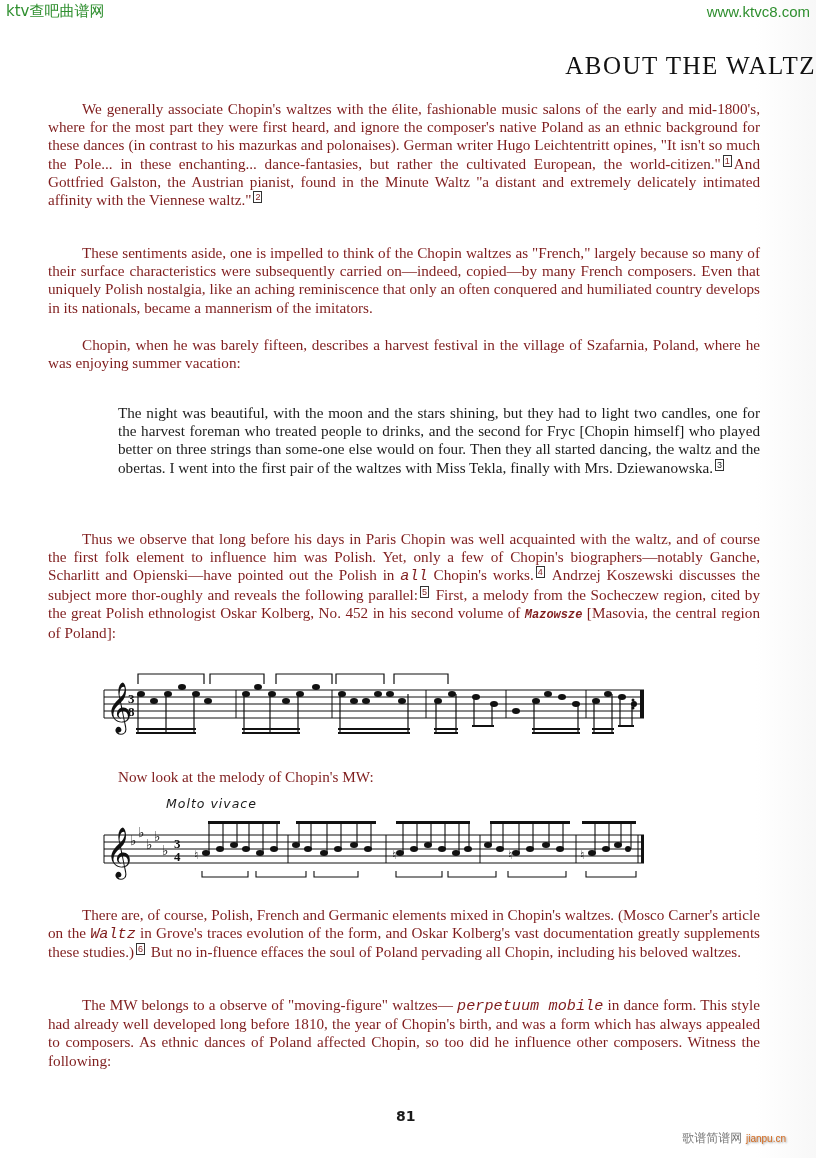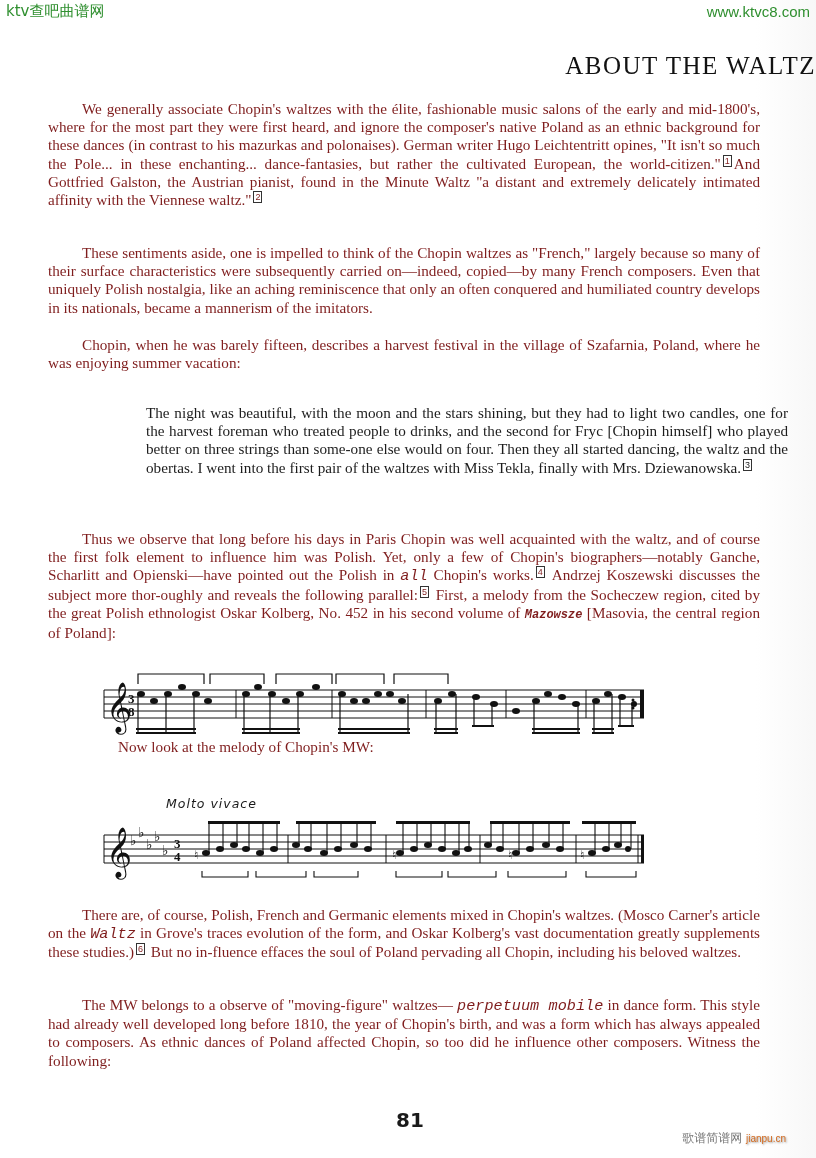--- a/index.html
+++ b/index.html
@@ -24,36 +24,36 @@
   }
   .para {
     position: absolute; left: 48px; width: 712px;
     font-family: "Liberation Serif", serif; font-size: 15.2px; line-height: 18.2px;
     text-align: justify; text-align-last: left; color: #7f1d1d;
   }
   .para .indent { display: inline-block; width: 34px; }
   .quote {
     position: absolute; left: 118px; width: 642px;
     font-family: "Liberation Serif", serif; font-size: 15.2px; line-height: 18.2px;
-    text-align: justify; text-align-last: left; color: #1c1c1c; margin-left: 28px;
+    text-align: justify; text-align-last: left; color: #1c1c1c;
   }
   .fn {
     display: inline-block; font-size: 9px; line-height: 10px; border: 1px solid #333;
     padding: 0 1px; vertical-align: 5px; margin: 0 2px; font-family: "Liberation Sans", sans-serif;
   }
   .ital-mono { font-family: "Liberation Mono", monospace; font-style: italic; }
   .ital-bold { font-family: Liberation Mono, monospace; font-style: italic; font-weight: bold; font-size: 12px; }
   .music { position: absolute; }
   .tempo {
     position: absolute; left: 166px; top: 796px;
     font-family: "DejaVu Sans", sans-serif; font-style: italic; font-weight: normal; font-size: 12.5px; letter-spacing: 1px;
   }
   .pageno {
     position: absolute; top: 1108px; left: 396px;
-    font-family: "DejaVu Sans", sans-serif; font-weight: bold; font-size: 20px;
+    font-family: "DejaVu Sans", sans-serif; font-weight: bold; font-size: 14px;
   }
   .wm-bottom {
     position: absolute; top: 1130px; right: 30px;
     font-family: "DejaVu Sans", sans-serif; font-size: 12px; color: #777;
   }
   .wm-bottom .site { color: #d2691e; font-family: "Liberation Sans", sans-serif; font-size: 10px; text-shadow: 1px 1px 2px #999; }
   .edge-shade {
     position: absolute; top: 0; right: 0; width: 60px; height: 1158px;
     background: linear-gradient(to right, rgba(255,255,255,0), rgba(240,240,240,0.5));
   }
@@ -185,21 +185,21 @@
       <rect x="338" y="62" width="24" height="2"></rect>
     <rect x="376" y="55" width="22" height="2"></rect>
     <rect x="436" y="58" width="48" height="2"></rect>
       <rect x="436" y="62" width="48" height="2"></rect>
     <rect x="496" y="58" width="22" height="2"></rect>
       <rect x="496" y="62" width="22" height="2"></rect>
     <rect x="522" y="55" width="16" height="2"></rect>
   </g>
 </svg>
 
-<div class="para" style="top:738px; left:118px; width:640px;">
+<div class="para" style="top:768px; left:118px; width:640px;">
   <span>Now look at the melody of Chopin's MW:</span>
 </div>
 
 <div class="tempo">Molto vivace</div>
 
 <svg class="music" style="left:96px; top:815px;" width="580" height="80" viewBox="0 0 580 80">
   <g stroke="#111" stroke-width="1">
     <line x1="8" y1="20" x2="548" y2="20"></line>
       <line x1="8" y1="27" x2="548" y2="27"></line>
     <line x1="8" y1="34" x2="548" y2="34"></line>

